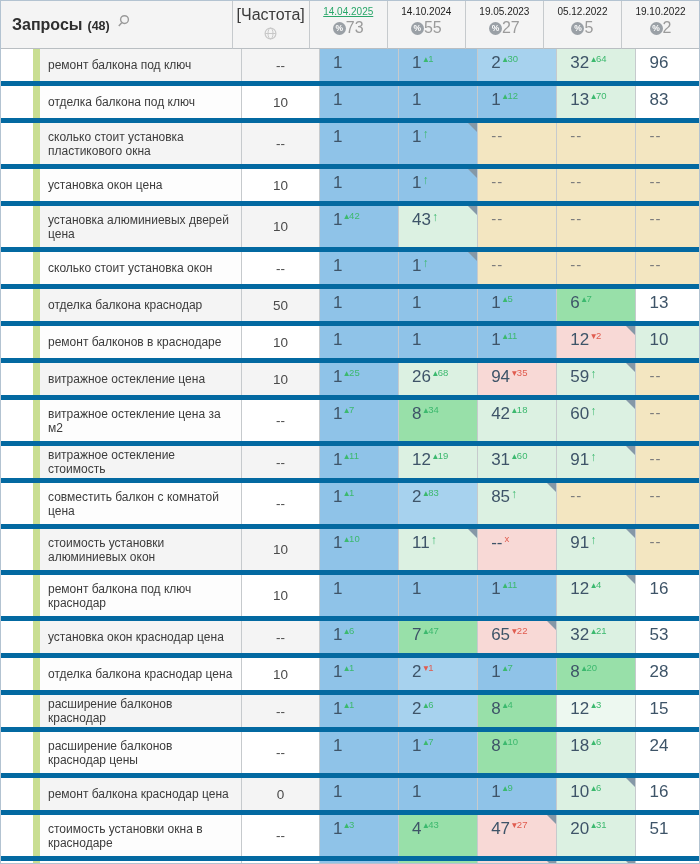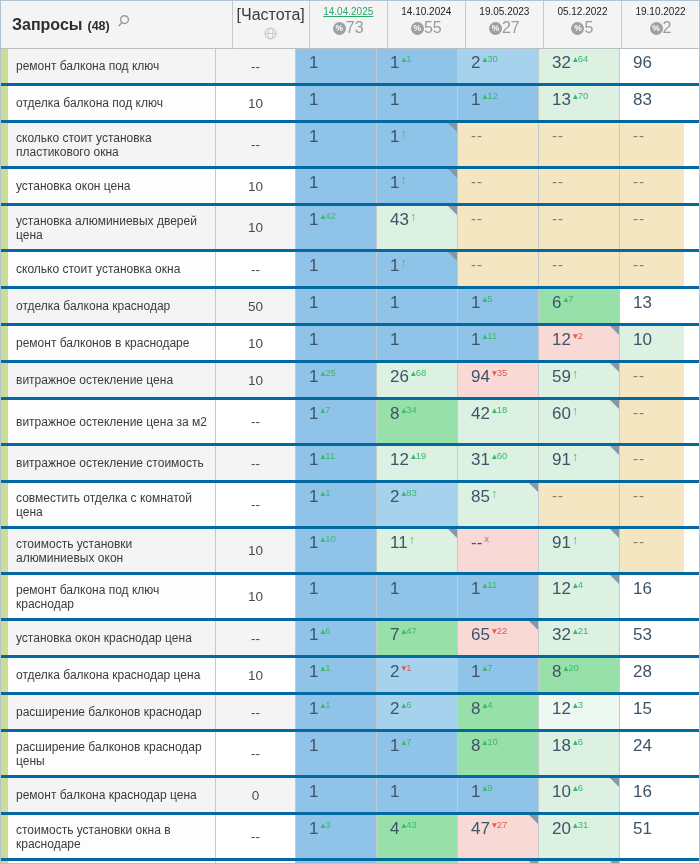--- a/index.html
+++ b/index.html
@@ -35,21 +35,21 @@
   .hdate-label.selected { color:var(--c-accent_green,#2aa76a); text-decoration:underline; }
   .hdate-meta { display:flex; align-items:flex-start; margin-top:2px; }
   .pct-icon {
     display:inline-block; width:13px; height:13px; border-radius:50%;
     background:#9aa0a6; color:#fff; font-size:8.5px; font-weight:bold;
     line-height:13px; text-align:center; margin-top:3px;
   }
   .pct-count { font-size:16px; color:#9b9b9b; margin-left:0;text-align:center; }
 
   
-  .trow { display:flex; height:37px; border-bottom:3px solid #0369a1; }
+  .trow { display:flex; height:37px; border-bottom:5px solid #0369a1;padding-left:32px; }
   .trow.tall { height:46px; }
   .cell { border-right:1px solid #c6cacd; height:100%; overflow:hidden; }
   .qcell { width:215px; position:relative; display:flex; align-items:center; background:#fdfdfd; }
   .trow.odd .qcell, .trow.odd .fcell { background:#f4f4f4; }
   .trow:not(.odd) .fcell { background:#fff; }
   .strip { position:absolute; left:0; top:0; bottom:0; width:7px; background:var(--c-row_strip,#c9de92); }
   .qtext { font-size:12px; color:#3c3c3c; line-height:14px; padding:0 8px 0 15px; }
   .fcell { width:80px; display:flex; align-items:center; justify-content:center;
            font-size:13.5px; color:#4a4a4a; }
   .dcell { width:81px; position:relative; padding:4px 0 0 13px; background:#fff; }
@@ -196,21 +196,21 @@
         <div class="cell fcell">10</div>
         <div class="cell dcell bg-blue"><span class="val">1</span><span class="delta g">▴42</span></div>
         <div class="cell dcell bg-lg"><span class="corner"></span><span class="val">43</span><span class="arrow">↑</span></div>
         <div class="cell dcell bg-tan"><span class="val">--</span></div>
         <div class="cell dcell bg-tan"><span class="val">--</span></div>
         <div class="cell dcell bg-tan"><span class="val">--</span></div>
       </div>
       <div class="trow">
         <div class="cell qcell">
           <span class="strip"></span>
-          <span class="qtext">сколько стоит установка окна</span>
+          <span class="qtext">сколько стоит установка окон</span>
         </div>
         <div class="cell fcell">--</div>
         <div class="cell dcell bg-blue"><span class="val">1</span></div>
         <div class="cell dcell bg-blue"><span class="corner"></span><span class="val">1</span><span class="arrow">↑</span></div>
         <div class="cell dcell bg-tan"><span class="val">--</span></div>
         <div class="cell dcell bg-tan"><span class="val">--</span></div>
         <div class="cell dcell bg-tan"><span class="val">--</span></div>
       </div>
       <div class="trow odd">
         <div class="cell qcell">
@@ -268,21 +268,21 @@
         <div class="cell fcell">--</div>
         <div class="cell dcell bg-blue"><span class="val">1</span><span class="delta g">▴11</span></div>
         <div class="cell dcell bg-lg"><span class="val">12</span><span class="delta g">▴19</span></div>
         <div class="cell dcell bg-lg"><span class="val">31</span><span class="delta g">▴60</span></div>
         <div class="cell dcell bg-lg"><span class="corner"></span><span class="val">91</span><span class="arrow">↑</span></div>
         <div class="cell dcell bg-tan"><span class="val">--</span></div>
       </div>
       <div class="trow tall">
         <div class="cell qcell">
           <span class="strip"></span>
-          <span class="qtext">совместить отделка с комнатой цена</span>
+          <span class="qtext">совместить балкон с комнатой цена</span>
         </div>
         <div class="cell fcell">--</div>
         <div class="cell dcell bg-blue"><span class="val">1</span><span class="delta g">▴1</span></div>
         <div class="cell dcell bg-blue2"><span class="val">2</span><span class="delta g">▴83</span></div>
         <div class="cell dcell bg-lg"><span class="corner"></span><span class="val">85</span><span class="arrow">↑</span></div>
         <div class="cell dcell bg-tan"><span class="val">--</span></div>
         <div class="cell dcell bg-tan"><span class="val">--</span></div>
       </div>
       <div class="trow tall odd">
         <div class="cell qcell">

